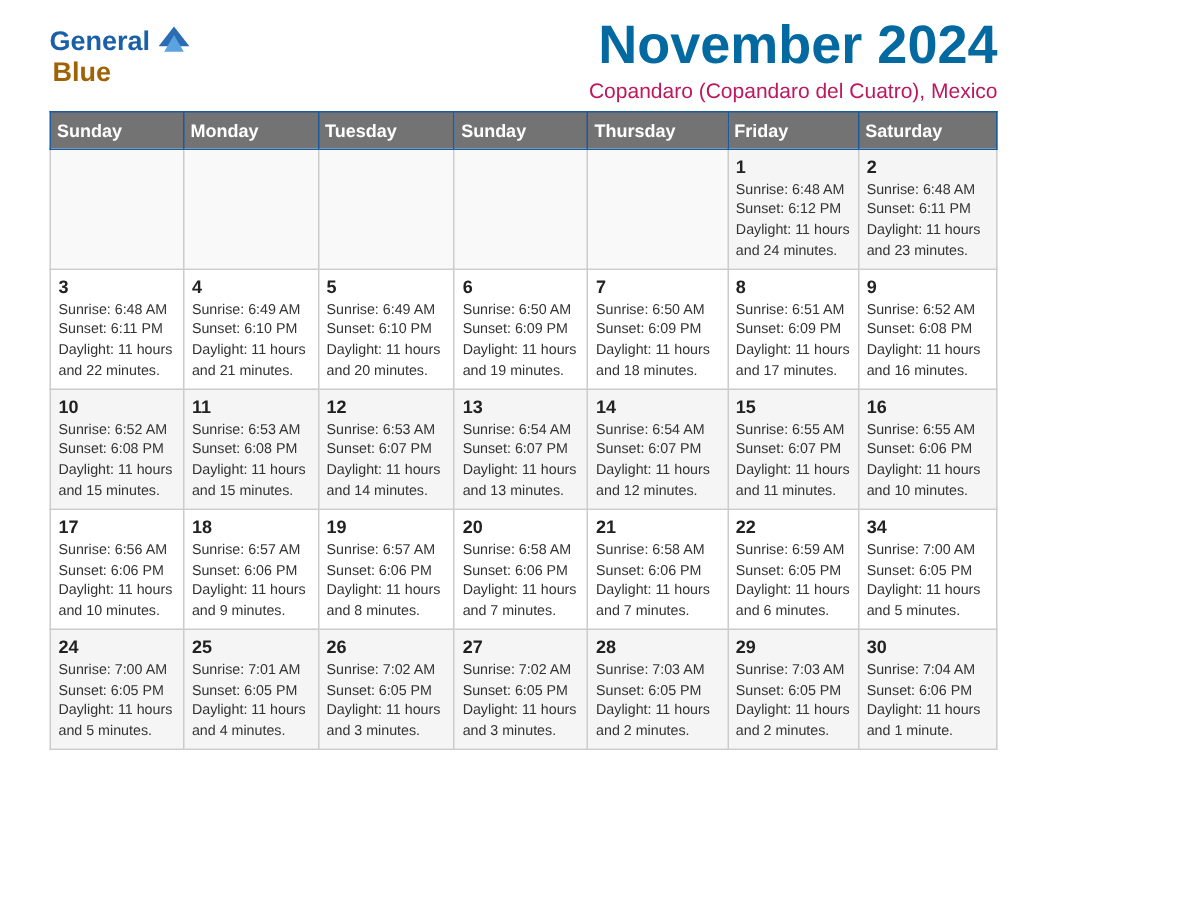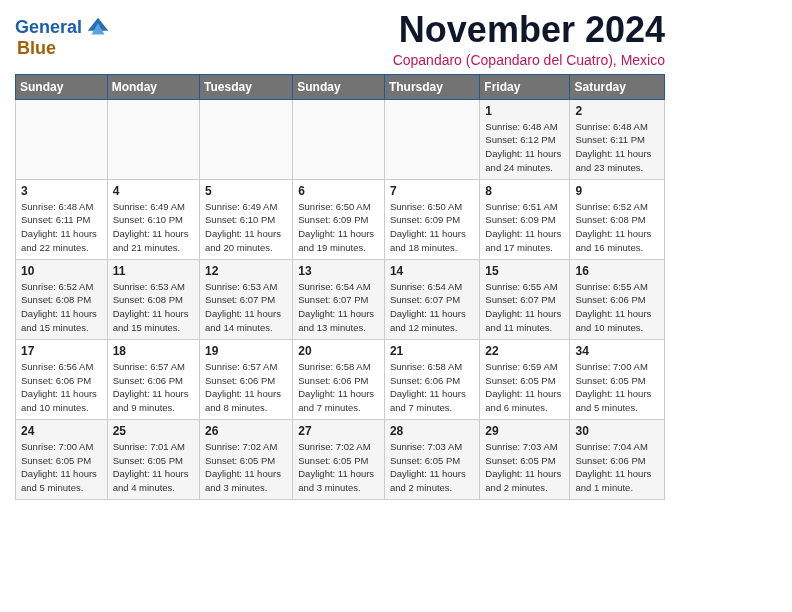--- a/index.html
+++ b/index.html
@@ -4,21 +4,21 @@
   <style>
     * { box-sizing: border-box; margin: 0; padding: 0; }
     body {
       font-family: Arial, sans-serif;
       background: #fff;
       width: 792px;
       min-height: 612px;
     }
     .page {
       width: 680px;
-      padding: 10px 15px 15px 15px;
+      padding: 10px 15px 15px 33px;
     }
     .header {
       display: flex;
       align-items: flex-start;
       justify-content: space-between;
       margin-bottom: 6px;
     }
     .logo {
       display: flex;
       align-items: center;
@@ -37,21 +37,21 @@
       width: 28px;
       height: 28px;
       margin-left: 2px;
     }
     .title-block {
       text-align: right;
     }
     .month-title {
       font-size: 36px;
       font-weight: bold;
-      color: #0f172a;
+      color: #0369a1;
       line-height: 1.1;
     }
     .subtitle {
       font-size: 14px;
       color: #be185d;
       margin-top: 2px;
     }
     .calendar {
       width: 100%;
       border-collapse: collapse;

